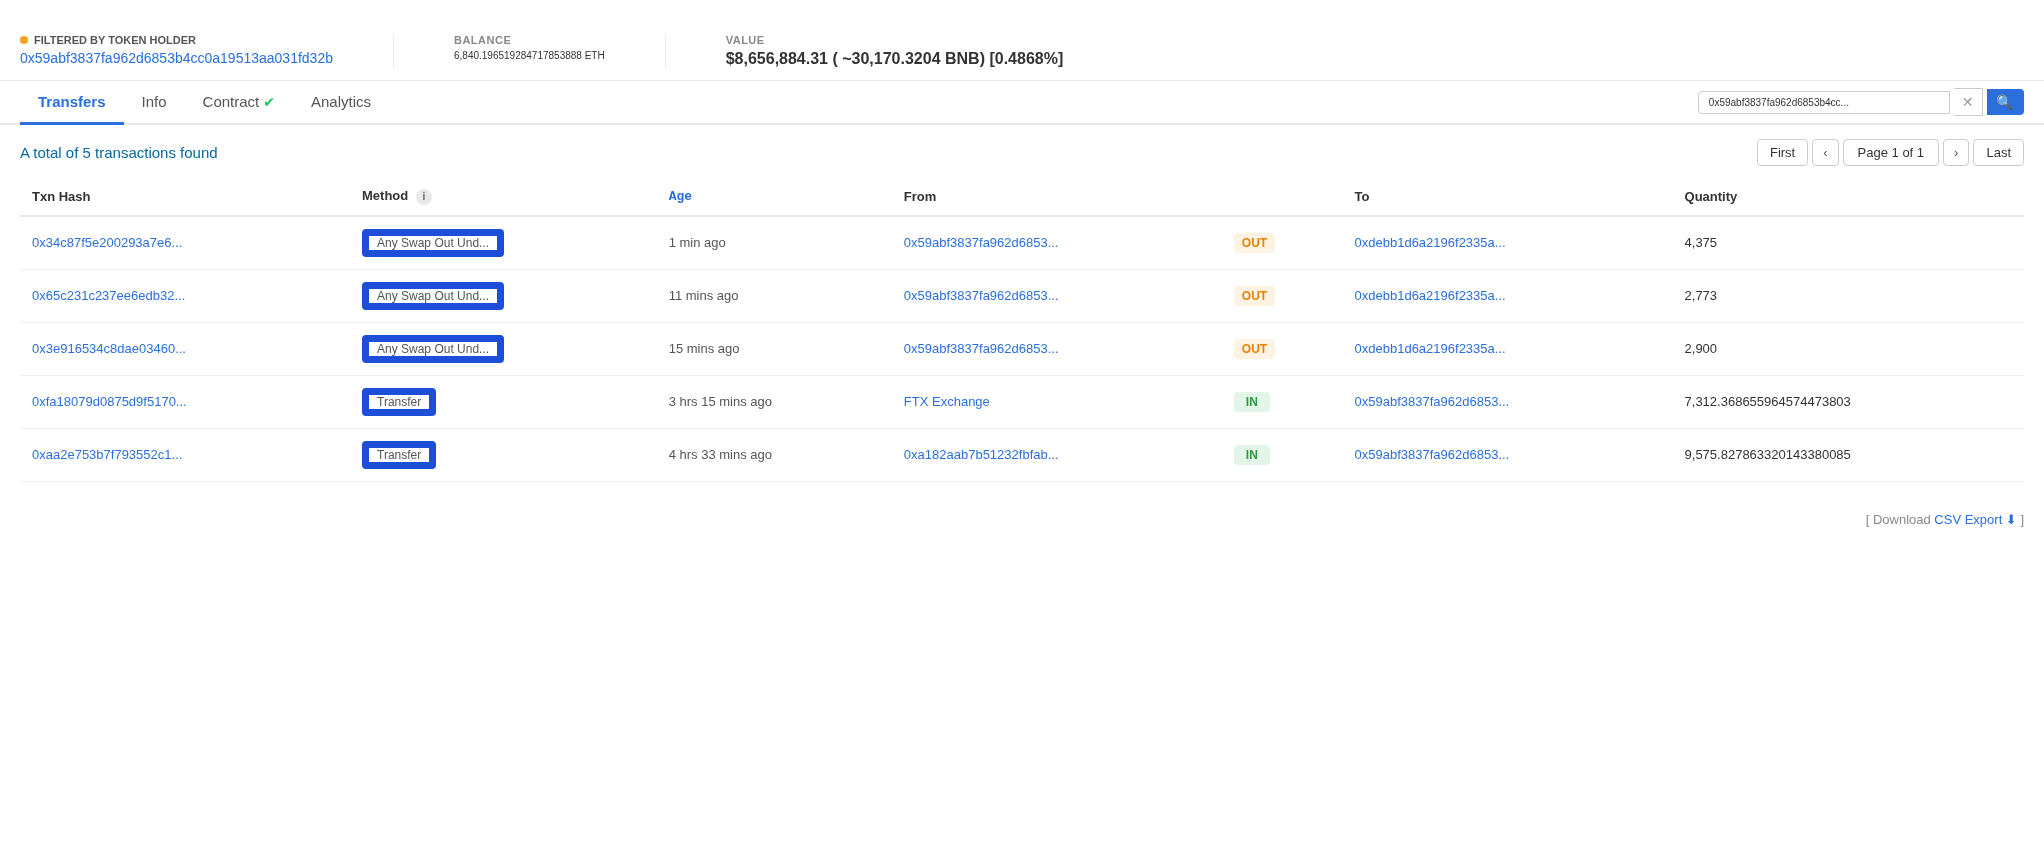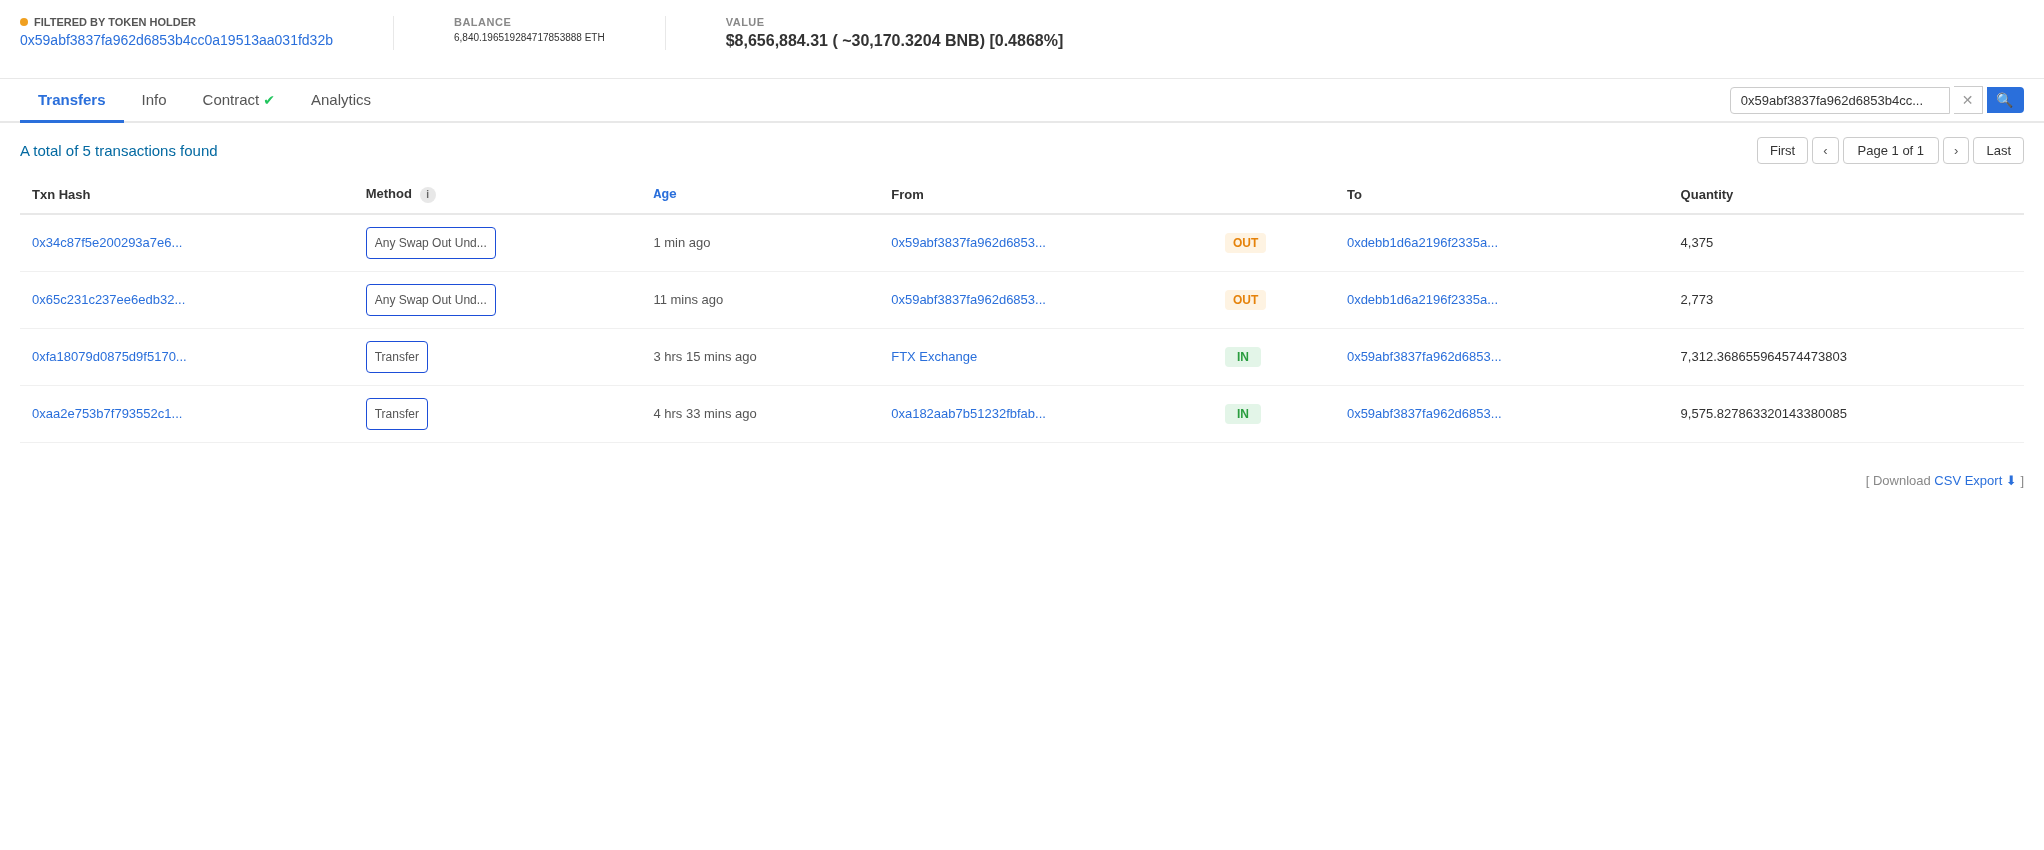--- a/index.html
+++ b/index.html
@@ -1,53 +1,53 @@
 <!DOCTYPE html>
 <html><head>
   <meta charset="utf-8">
   <style>
     * { box-sizing: border-box; margin: 0; padding: 0; }
     body { font-family: -apple-system, BlinkMacSystemFont, 'Segoe UI', sans-serif; font-size: 14px; background: #fff; color: #333; }
 
-    .top-bar { display: flex; align-items: flex-start; padding: 16px 20px 28px; border-bottom: 1px solid #e8e8e8; gap: 60px; }
+    .top-bar { display: flex; align-items: flex-start; padding: 16px 20px 12px; border-bottom: 1px solid #e8e8e8; gap: 60px; margin-top: 18px; }
     .top-section { display: flex; flex-direction: column; gap: 4px; }
     .top-label { font-size: 11px; color: #888; text-transform: uppercase; font-weight: 600; letter-spacing: 0.5px; }
     .filter-label { display: flex; align-items: center; gap: 6px; font-size: 11px; color: #555; font-weight: 700; text-transform: uppercase; }
     .filter-label .dot { width: 8px; height: 8px; background: #f0a020; border-radius: 50%; display: inline-block; }
     .address-link { color: #2a6fdb; font-size: 14px; font-weight: 500; text-decoration: none; }
     .balance-value { font-size: 10px; font-weight: 500; }
     .value-text { font-size: 16px; font-weight: 700; }
     .divider-v { width: 1px; background: #e8e8e8; align-self: stretch; }
 
     .tabs { display: flex; align-items: center; padding: 0 20px; border-bottom: 2px solid #e8e8e8; gap: 0; }
     .tab { padding: 12px 18px; cursor: pointer; font-size: 15px; color: #555; border-bottom: 3px solid transparent; margin-bottom: -2px; }
     .tab.active { color: #2a6fdb; border-bottom-color: #2a6fdb; font-weight: 600; }
     .tab-contract { display: flex; align-items: center; gap: 4px; }
     .check-icon { color: #22c55e; font-size: 14px; }
 
     .search-bar { margin-left: auto; display: flex; align-items: center; gap: 4px; }
-    .search-input { border: 1px solid #ccc; border-radius: 4px 0 0 4px; padding: 5px 10px; font-size: 13px; width: 220px; color: #333; outline: none; }
+    .search-input { border: 1px solid #ccc; border-radius: 4px 0 0 4px; padding: 5px 10px; font-size: 10px; width: 252px; color: #333; outline: none; }
     .search-clear { border: 1px solid #ccc; border-left: none; padding: 5px 8px; cursor: pointer; background: #fff; color: #999; font-size: 14px; }
     .search-btn { background: #2a6fdb; color: #fff; border: none; border-radius: 0 4px 4px 0; padding: 5px 10px; cursor: pointer; font-size: 14px; }
 
     .content { padding: 14px 20px; }
     .pagination-row { display: flex; align-items: center; justify-content: space-between; margin-bottom: 12px; }
     .total-text { font-size: 15px; color: #0369a1; }
     .pagination { display: flex; align-items: center; gap: 4px; }
     .page-btn { padding: 5px 12px; border: 1px solid #ccc; border-radius: 4px; cursor: pointer; background: #fff; font-size: 13px; color: #333; }
     .page-info { padding: 5px 14px; border: 1px solid #ccc; border-radius: 4px; background: #fff; font-size: 13px; }
     .page-nav { padding: 5px 10px; border: 1px solid #ccc; border-radius: 4px; cursor: pointer; background: #fff; font-size: 13px; color: #555; }
 
     table { width: 100%; border-collapse: collapse; }
     thead tr { border-bottom: 2px solid #e8e8e8; }
     thead th { text-align: left; padding: 10px 12px; font-size: 13px; font-weight: 600; color: #333; }
     tbody tr { border-bottom: 1px solid #f0f0f0; }
     tbody td { padding: 12px 12px; font-size: 13px; vertical-align: middle; }
     .txn-link { color: #2a6fdb; text-decoration: none; }
-    .method-badge { border: 1px solid #1d4ed8; border-radius: 4px; padding: 8px 8px; font-size: 12px; color: #555; background: #fff; display: inline-block; }
+    .method-badge { border: 7px solid #1d4ed8; border-radius: 4px; padding: 0 8px; font-size: 12px; color: #555; background: #fff; display: inline-block; }
     .direction-badge { padding: 3px 8px; border-radius: 4px; font-size: 12px; font-weight: 600; display: inline-block; min-width: 36px; text-align: center; }
     .badge-out { background: #fef3e2; color: #e5820a; }
     .badge-in { background: #e3f5e8; color: #2a9d3f; }
     .age-col { color: #555; }
     .from-col { color: #2a6fdb; }
     .info-icon { display: inline-flex; align-items: center; justify-content: center; width: 16px; height: 16px; border-radius: 50%; background: #e8e8e8; color: #666; font-size: 10px; font-weight: 700; cursor: pointer; vertical-align: middle; margin-left: 4px; }
 
     .footer-row { display: flex; justify-content: flex-end; padding: 16px 20px; color: #888; font-size: 13px; }
     .csv-link { color: #2a6fdb; text-decoration: none; font-weight: 500; text-align: center; }
   </style>
@@ -145,20 +145,37 @@
       <td>
         <span class="direction-badge badge-out">OUT</span>
       </td>
       <td>
         <a class="txn-link">0xdebb1d6a2196f2335a...</a>
       </td>
       <td>2,773</td>
     </tr>
         <tr>
       <td>
+        <a class="txn-link">0x3e916534c8dae03460...</a>
+      </td>
+      <td>
+        <span class="method-badge">Any Swap Out Und...</span>
+      </td>
+      <td class="age-col">15 mins ago</td>
+      <td><span class="from-col">0x59abf3837fa962d6853...</span></td>
+      <td>
+        <span class="direction-badge badge-out">OUT</span>
+      </td>
+      <td>
+        <a class="txn-link">0xdebb1d6a2196f2335a...</a>
+      </td>
+      <td>2,900</td>
+    </tr>
+        <tr>
+      <td>
         <a class="txn-link">0xfa18079d0875d9f5170...</a>
       </td>
       <td>
         <span class="method-badge">Transfer</span>
       </td>
       <td class="age-col">3 hrs 15 mins ago</td>
       <td><a class="txn-link">FTX Exchange</a></td>
       <td>
         <span class="direction-badge badge-in">IN</span>
       </td>

